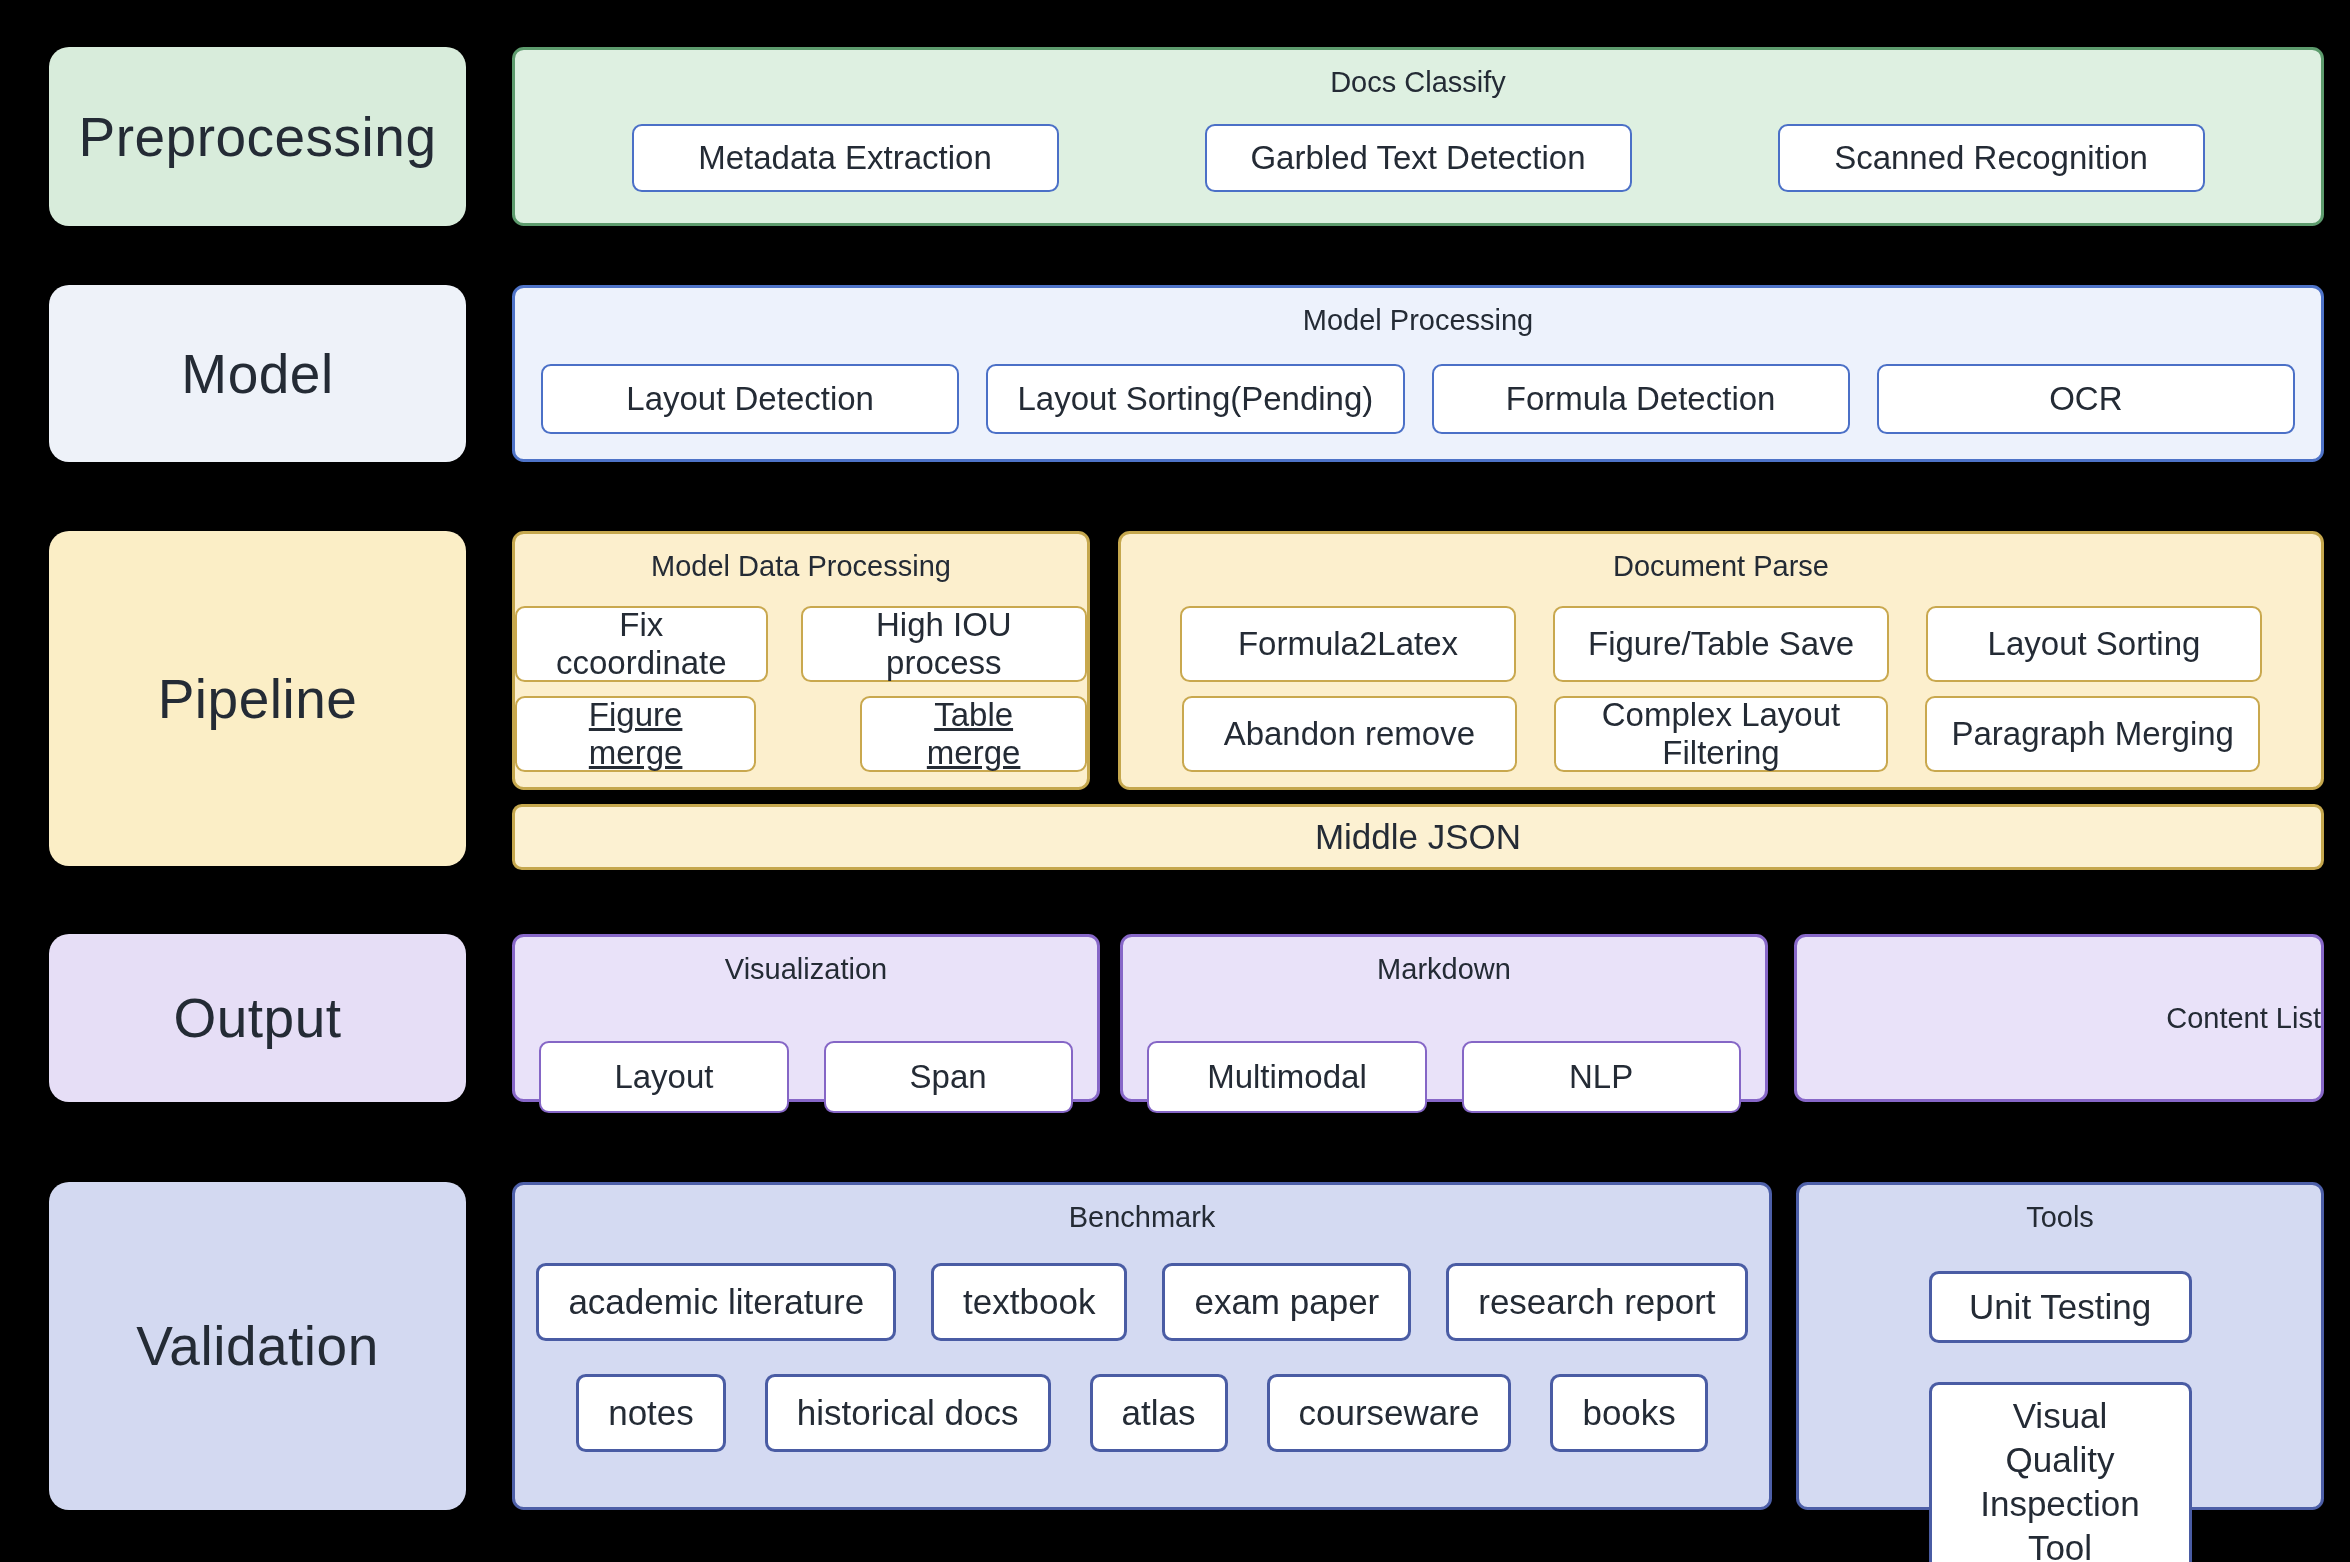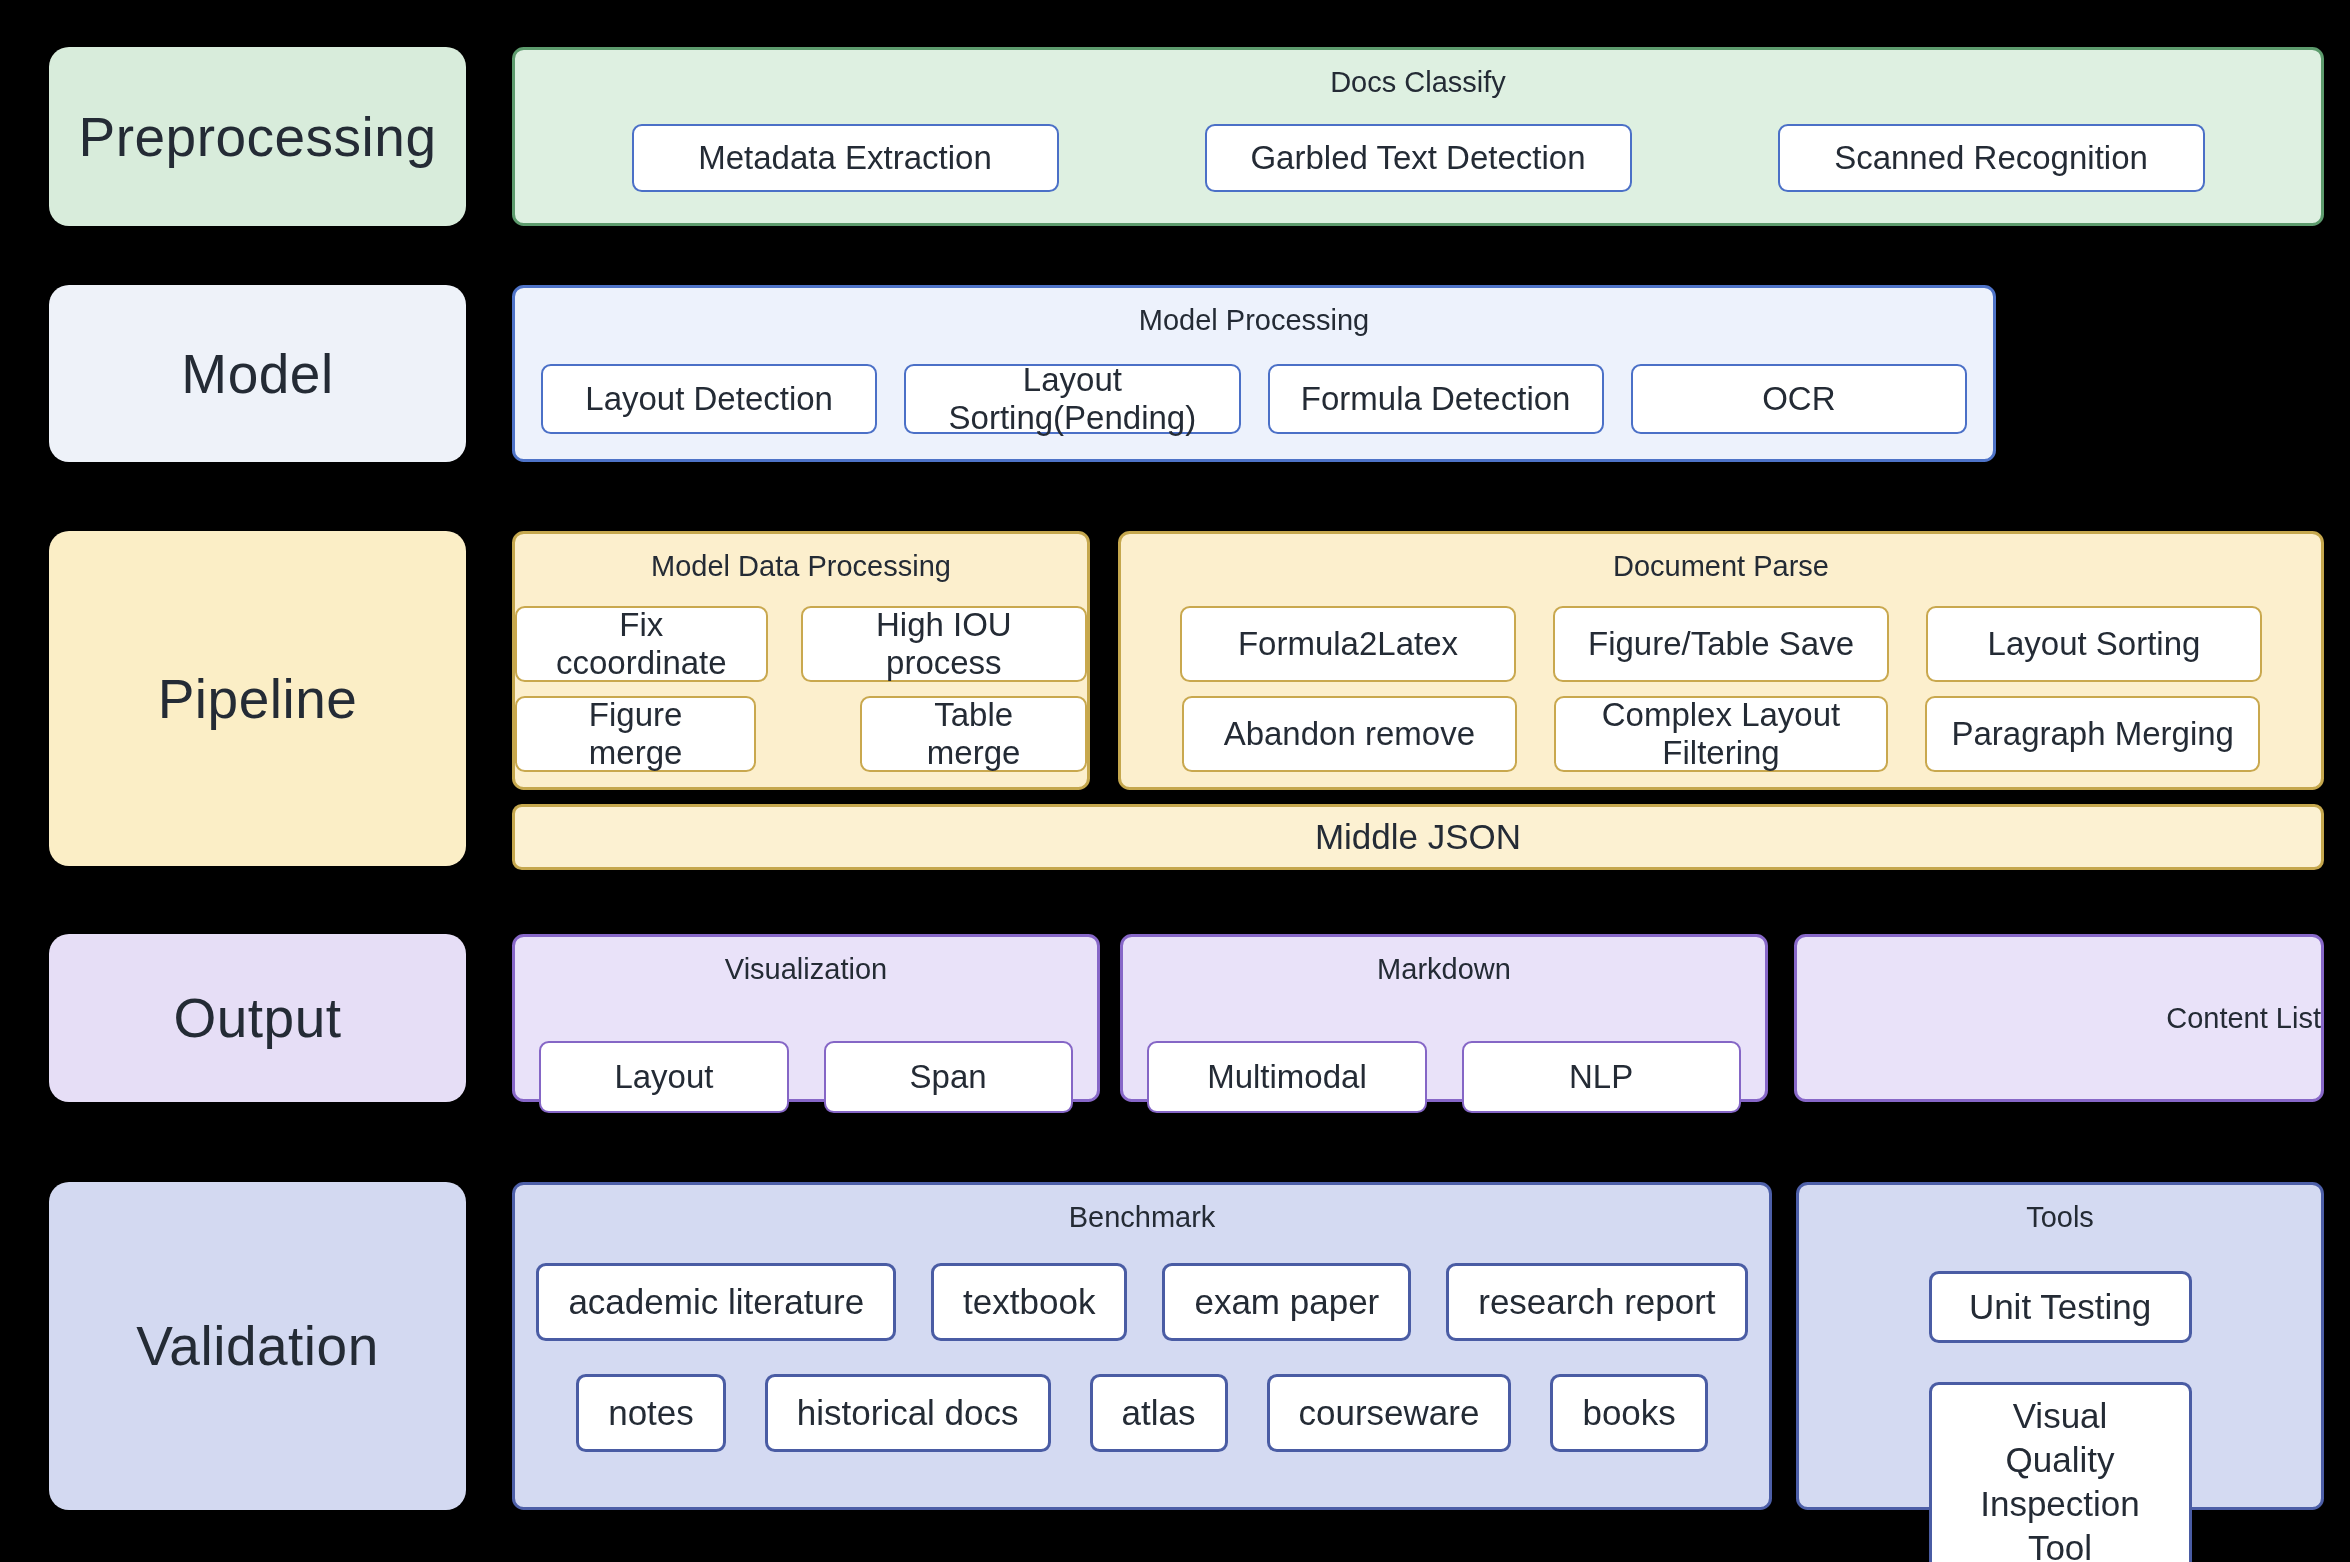--- a/index.html
+++ b/index.html
@@ -55,35 +55,35 @@
     left:512px;top:47px;width:1812px;height:179px;
     background:#def0e1;border:3.4px solid #5d9b6d;
   }
   #group-docs-classify .node-row{margin-top:25px;gap:146px;}
   #group-docs-classify .node{
     border:2.9px solid #4b70c7;height:68px;width:427px;
   }
 
   
   #group-model-processing{
-    left:512px;top:285px;width:1484px;height:177px;
+    left:512px;top:285px;width:1812px;height:177px;
     background:#edf2fc;border:3.4px solid #4e73c8;
   }
   #group-model-processing .node-row{margin-top:27px;gap:27px;padding:0 26px;}
   #group-model-processing .node{
     border:2.9px solid #4b70c7;height:70px;flex:1;
   }
 
   
   .yellow-group{background:#fcefcd;border:3.4px solid #c5a74d;}
   #group-model-data-processing{left:512px;top:531px;width:578px;height:259px;}
   #group-document-parse{left:1118px;top:531px;width:1206px;height:259px;}
   .yellow-group .node{border:2.9px solid #c9a84e;}
   #group-model-data-processing .row-a{margin-top:23.4px;gap:33px;}
-  #group-model-data-processing .row-b{margin-top:13.7px;gap:104px;}
+  #group-model-data-processing .row-b{margin-top:13.7px;gap:104px;text-decoration:underline;}
   #group-model-data-processing .node{height:76px;padding:0 21.5px;}
   #group-document-parse .row-a{margin-top:23.4px;gap:37px;padding:0 59px;}
   #group-document-parse .row-b{margin-top:13.7px;gap:37px;padding:0 61px;}
   #group-document-parse .node{height:76px;flex:1;padding:0 7.8px;}
 
   #bar-middle-json{
     position:absolute;left:512px;top:804px;width:1812px;height:66px;
     background:#fcf1d2;border:3.4px solid #c5a74d;border-radius:9.8px;
     display:flex;align-items:center;justify-content:center;
     font-size:35px;box-sizing:border-box;

